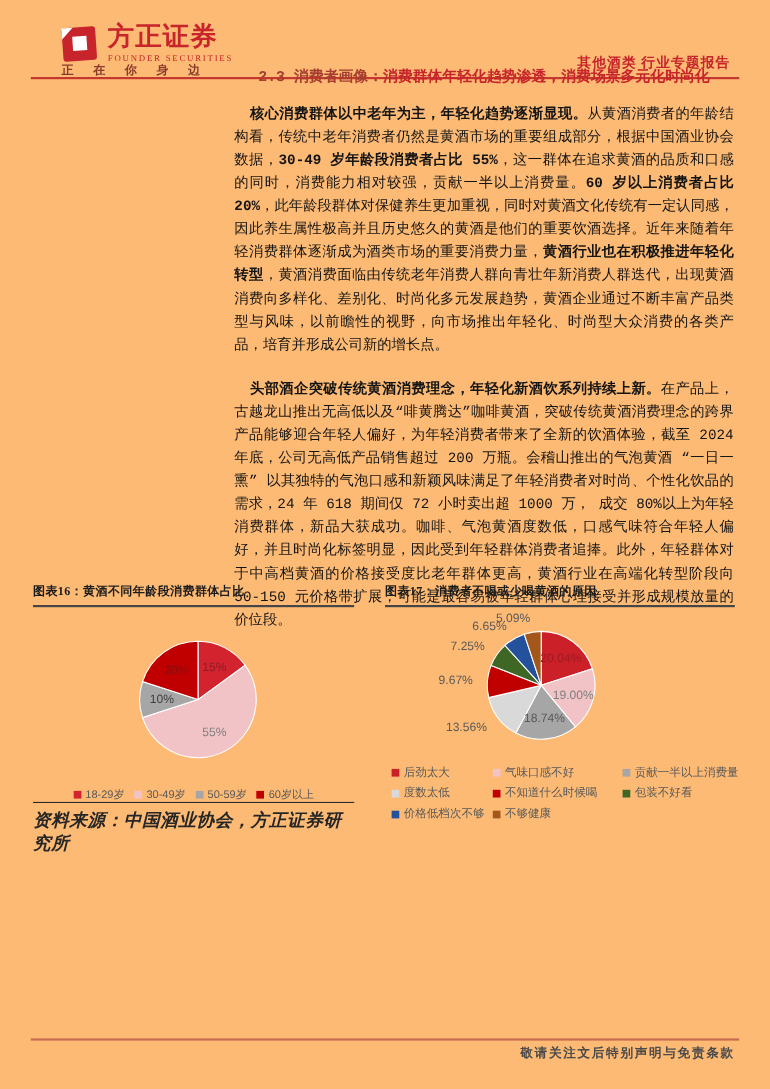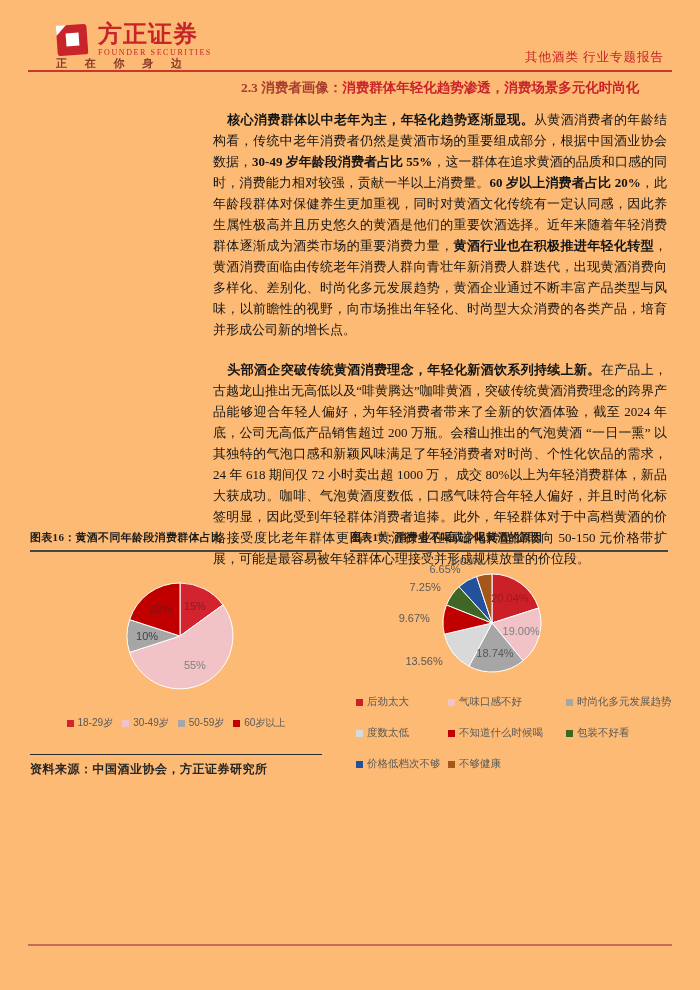--- a/index.html
+++ b/index.html
@@ -6,49 +6,49 @@
   .page{position:relative;width:700px;height:990px;background:#fdba74;overflow:hidden;
         font-family:"Liberation Serif","DejaVu Serif",serif;color:#111;}
 
   
   .logo-block{position:absolute;left:54px;top:21px;display:flex;align-items:flex-start;}
   .logo-icon{width:37px;height:37px;margin-right:7px;}
   .brand-col{display:flex;flex-direction:column;}
   .brand-cn{font-size:24px;font-weight:bold;color:#c7242b;line-height:26px;letter-spacing:1px;}
   .brand-en{font-size:8px;font-weight:normal;color:#c7242b;letter-spacing:1.6px;margin-top:1px;}
   .slogan{position:absolute;left:56px;top:56px;font-size:11px;font-weight:bold;color:#8a3a2c;letter-spacing:7.5px;}
-  .report-tag{position:absolute;right:36px;top:49px;font-size:12.5px;font-weight:normal;color:#c7242b;letter-spacing:1px;}
+  .report-tag{position:absolute;right:36px;top:49px;font-size:12.5px;font-weight:bold;color:#c7242b;letter-spacing:1px;}
   .header-rule{position:absolute;left:28px;right:28px;top:70px;height:2px;background:#c5382e;}
 
   
-  .content{position:absolute;left:213px;top:79px;width:454px;}
+  .content{position:absolute;left:213px;top:63px;width:454px;font-family:Liberation Mono, monospace;}
   .section-title{text-align:center;font-size:13.5px;font-weight:bold;line-height:17px;}
   .section-title .pre{color:#a63d2f;}
   .section-title .rest{color:#c7242b;}
   .body-text{margin-top:13px;font-size:13px;line-height:21px;text-align:justify;color:#141414;}
   .body-text p{margin:0 0 19px 0;text-indent:1.1em;}
   .body-text b{font-weight:bold;}
 
   
   .figures{position:absolute;left:30px;top:530px;width:640px;display:flex;}
   .figure{display:flex;flex-direction:column;height:248px;}
   .fig-left{width:292px;margin-right:28px;}
   .fig-right{width:318px;}
   .fig-title{font-size:11px;font-weight:bold;color:#1c1c1c;padding-bottom:5px;
              border-bottom:2px solid #454545;letter-spacing:0.3px;}
   .fig-chart{display:block;}
   .fig-chart text{font-family:"Liberation Sans","DejaVu Sans",sans-serif;}
   .legend-row{display:flex;justify-content:center;align-items:flex-start;gap:9px;
               font-size:10px;color:#595959;font-family:"Liberation Sans","DejaVu Sans",sans-serif;}
-  .legend-grid{display:grid;grid-template-columns:92px 118px auto;row-gap:17px;margin-left:6px;
+  .legend-grid{display:grid;grid-template-columns:92px 118px auto;row-gap:5px;margin-left:6px;
                font-size:10.5px;color:#595959;font-family:"Liberation Sans","DejaVu Sans",sans-serif;}
   .leg-item{display:inline-flex;align-items:center;white-space:nowrap;}
   .leg-sq{width:7px;height:7px;margin-right:4px;flex:0 0 auto;}
   .fig-source{margin-top:auto;border-top:1.5px solid #2b2b2b;padding-top:6px;
-              font-size:12px;font-weight:bold;color:#262626;letter-spacing:0.5px;}
+              font-size:16px;font-style:italic;font-weight:bold;color:#262626;letter-spacing:0.5px;}
 
   
   .footer-rule{position:absolute;left:28px;right:28px;top:944px;height:1.5px;background:#c96a52;}
   .footer-page{position:absolute;left:0;right:0;top:951px;text-align:center;font-size:11px;color:#595959;
                font-family:"Liberation Sans","DejaVu Sans",sans-serif;}
   .footer-note{position:absolute;right:32px;top:950px;font-size:11.5px;font-weight:bold;color:#4a4a4a;letter-spacing:1.5px;}
 </style>
 </head>
 <body>
 
@@ -140,21 +140,21 @@
           <span class="leg-item">
             <span class="leg-sq" style="background: rgb(204, 32, 41);"></span>
             <span>后劲太大</span>
           </span>
           <span class="leg-item">
             <span class="leg-sq" style="background: rgb(242, 195, 198);"></span>
             <span>气味口感不好</span>
           </span>
           <span class="leg-item">
             <span class="leg-sq" style="background: rgb(166, 166, 166);"></span>
-            <span>时尚化多元发展趋势</span>
+            <span>贡献一半以上消费量</span>
           </span>
           <span class="leg-item">
             <span class="leg-sq" style="background: rgb(217, 217, 217);"></span>
             <span>度数太低</span>
           </span>
           <span class="leg-item">
             <span class="leg-sq" style="background: rgb(192, 0, 0);"></span>
             <span>不知道什么时候喝</span>
           </span>
           <span class="leg-item">
@@ -168,14 +168,15 @@
           <span class="leg-item">
             <span class="leg-sq" style="background: rgb(164, 87, 27);"></span>
             <span>不够健康</span>
           </span>
         </div>
     </div>
 
   </div>
 
   <div class="footer-rule"></div>
+  <div class="footer-note">敬请关注文后特别声明与免责条款</div>
 
 </div>
 
 </body></html>

